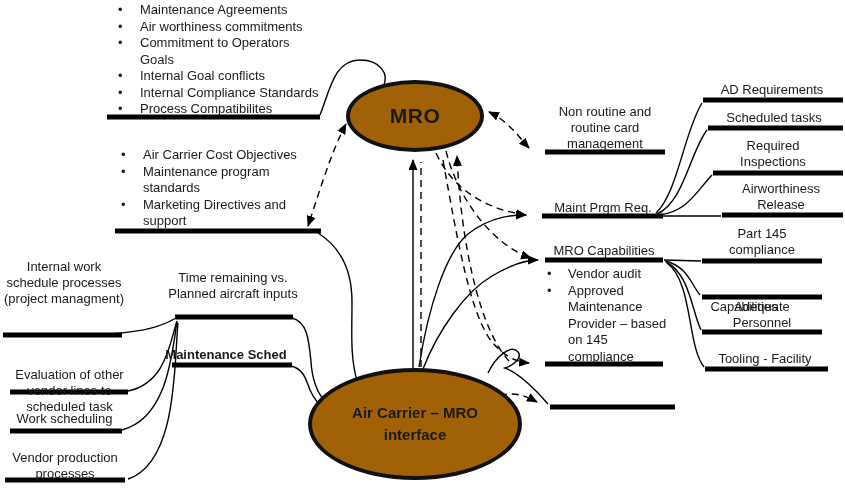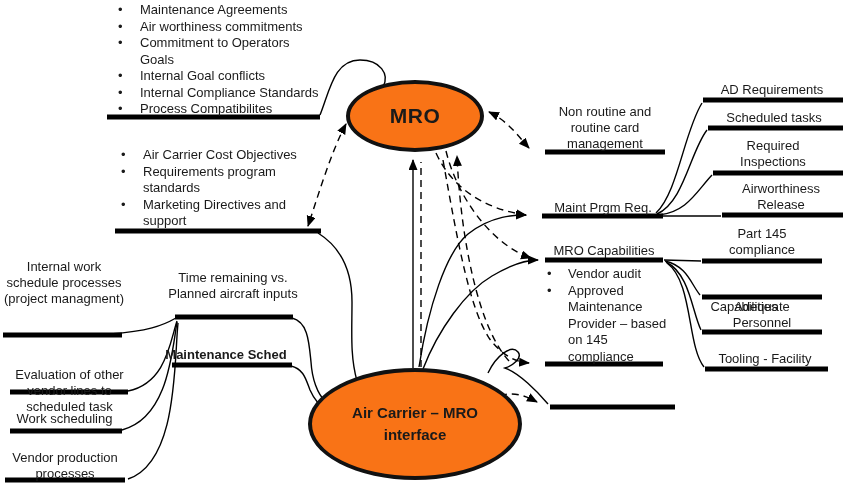--- a/index.html
+++ b/index.html
@@ -9,21 +9,21 @@
   }
   #connector-layer{position:absolute;left:0;top:0;width:845px;height:488px;}
   .lbl{position:absolute;font-size:13px;line-height:16px;text-align:center;}
   ul.blist{position:absolute;margin:0;padding:0;list-style:none;font-size:13px;line-height:16.5px;}
   ul.blist li{position:relative;padding-left:30px;text-align:left;}
   ul.blist li::before{content:"\2022";position:absolute;left:8px;top:0;font-size:13px;}
   ul.blist.tight li{padding-left:23px;}
   ul.blist.tight li::before{left:2px;}
   .node{
     position:absolute;border:4px solid #111;border-radius:50%;
-    background:#f97316;display:flex;align-items:center;justify-content:center;
+    background:#a16207;display:flex;align-items:center;justify-content:center;
     text-align:center;font-weight:bold;z-index:2;
   }
   #node-mro{left:346px;top:80px;width:130px;height:64px;font-size:21px;letter-spacing:.5px;}
   #node-interface{left:308px;top:368px;width:206px;height:104px;font-size:15px;line-height:22px;}
   #node-interface .inner{width:170px;}
 </style>
 </head>
 <body>
 
 <div id="canvas">
@@ -101,21 +101,21 @@
     <li>Maintenance Agreements</li>
     <li>Air worthiness commitments</li>
     <li style="width:185px;">Commitment to Operators Goals</li>
     <li>Internal Goal conflicts</li>
     <li>Internal Compliance Standards</li>
     <li>Process Compatibilites</li>
   </ul>
 
   <ul class="blist" style="left:113px;top:147px;width:210px;">
     <li>Air Carrier Cost Objectives</li>
-    <li style="width:165px;">Requirements program standards</li>
+    <li style="width:165px;">Maintenance program standards</li>
     <li style="width:170px;">Marketing Directives and support</li>
   </ul>
 
   <ul class="blist tight" style="left:545px;top:266px;width:122px;">
     <li>Vendor audit</li>
     <li style="width:100px;">Approved Maintenance Provider – based on 145 compliance</li>
   </ul>
 
   <div class="lbl" style="left:0;top:259px;width:128px;">Internal work schedule processes (project managment)</div>
   <div class="lbl" style="left:2px;top:344px;width:135px;margin-top:23px;">Evaluation of other vendor lines to scheduled task</div>

